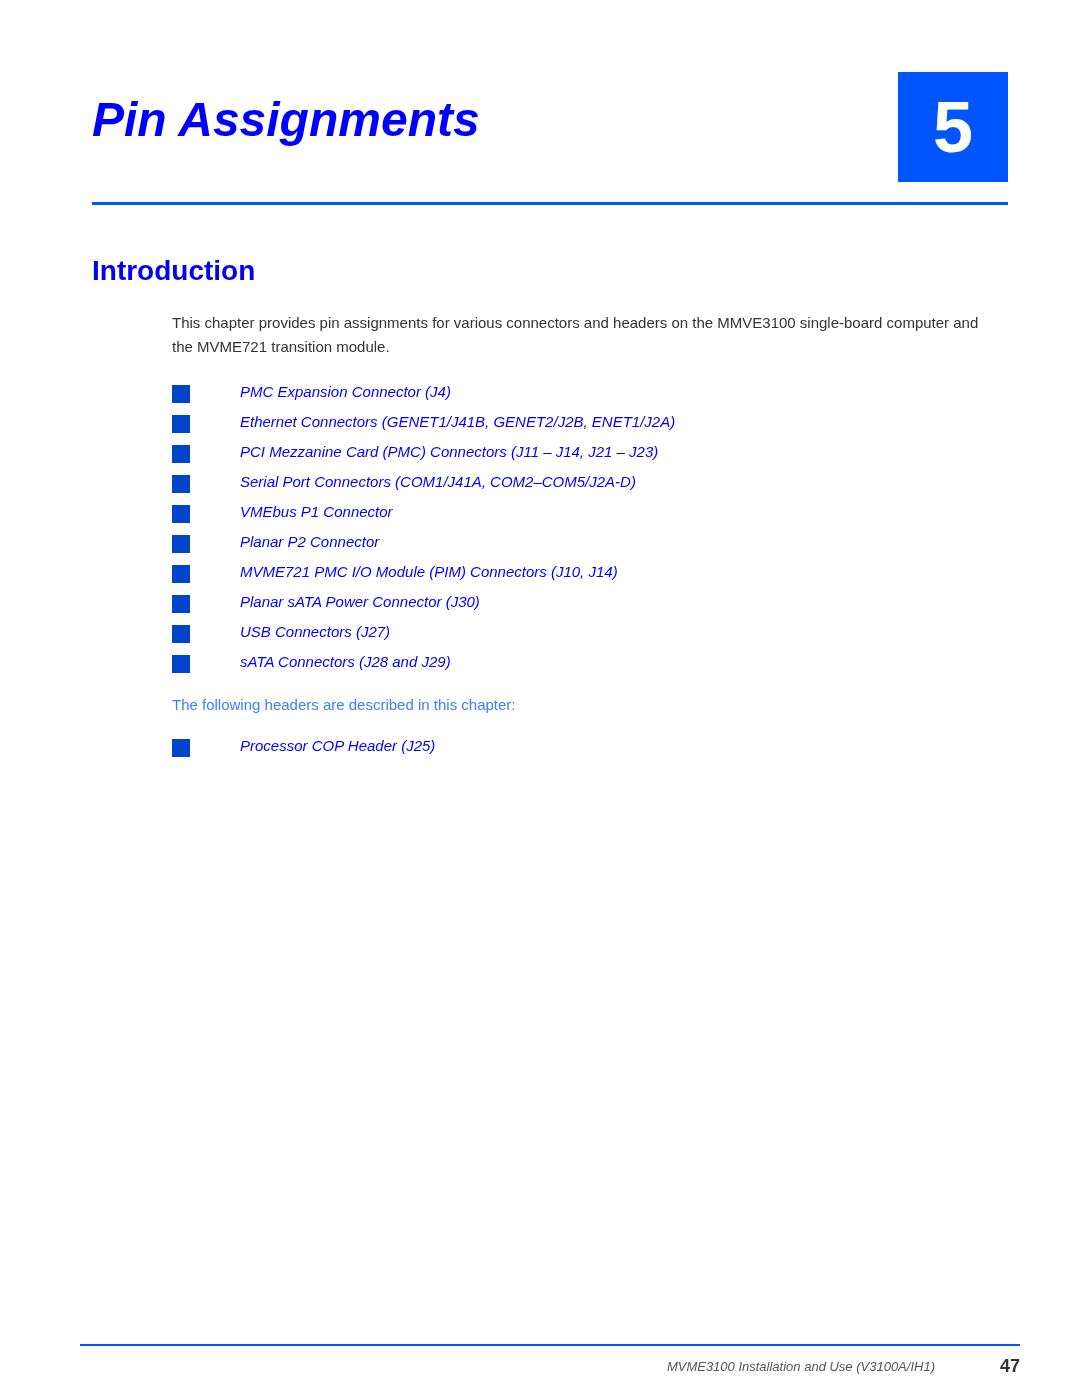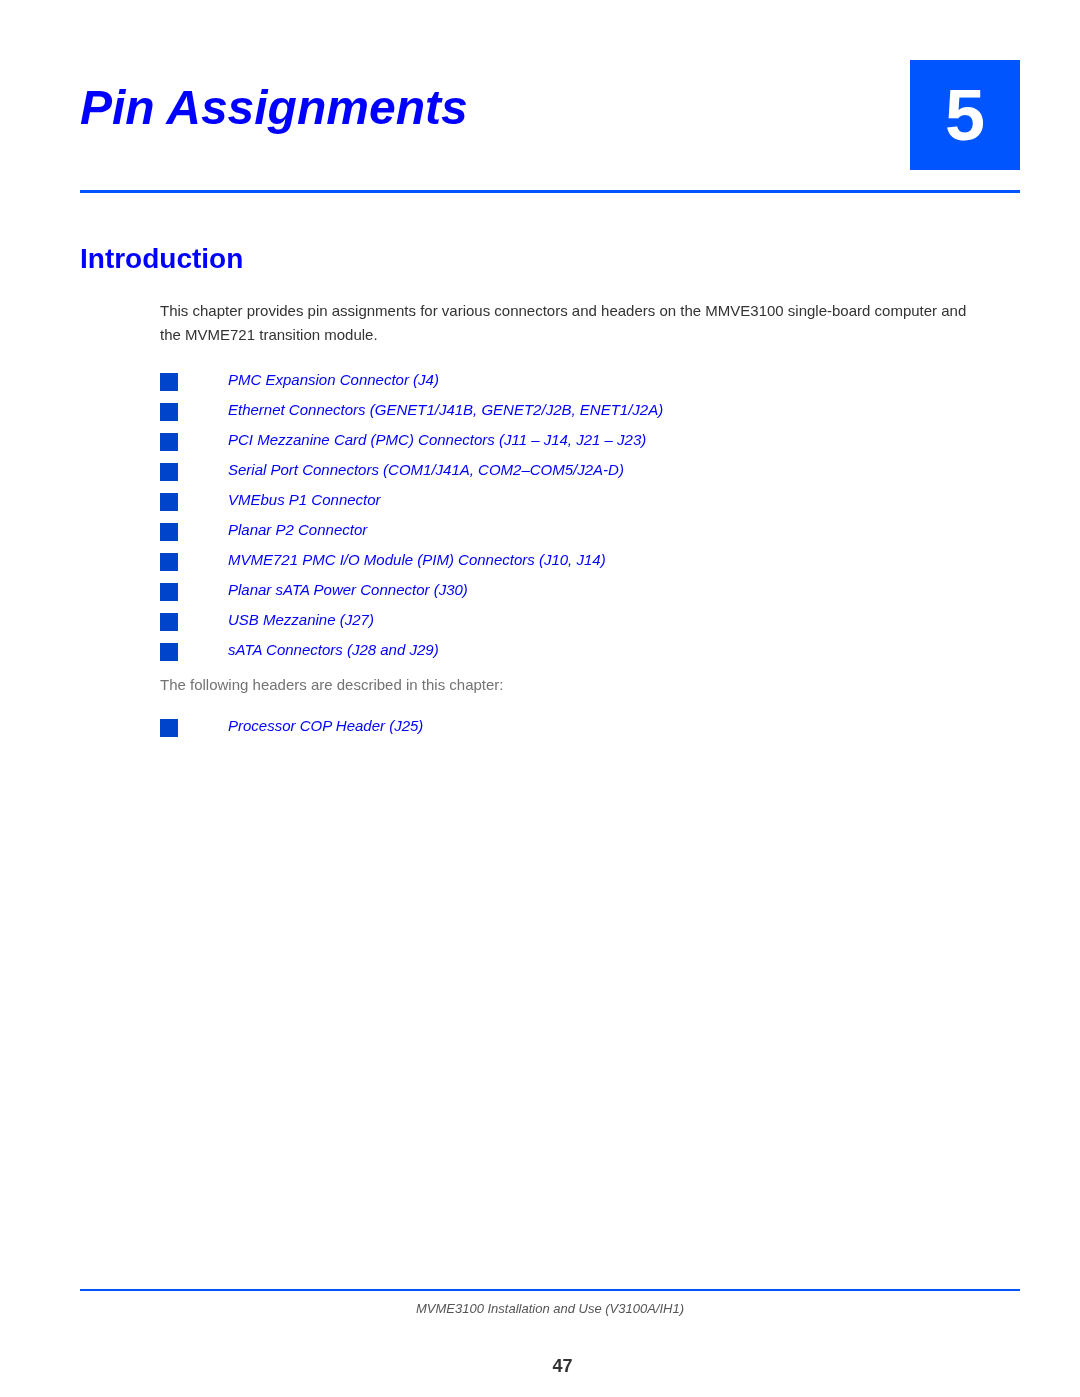--- a/index.html
+++ b/index.html
@@ -14,21 +14,21 @@
       background: #ffffff;
       font-family: Arial, Helvetica, sans-serif;
       position: relative;
     }
 
     .page-container {
       width: 1080px;
       min-height: 1397px;
       background: #ffffff;
       position: relative;
-      padding: 0;
+      padding: 12px;
     }
 
     
     .chapter-header {
       display: flex;
       align-items: flex-start;
       justify-content: space-between;
       padding: 60px 60px 0 80px;
       position: relative;
     }
@@ -115,25 +115,25 @@
     .bullet-link {
       color: #0000ff;
       font-style: italic;
       text-decoration: none;
       cursor: pointer;
       margin-left: 38px;
     }
 
     .section-paragraph {
       font-size: 15px;
-      color: #737373;
+      color: #3b82f6;
       line-height: 1.6;
       margin-left: 80px;
       margin-bottom: 20px;
-      margin-top: 12px;
+      margin-top: 20px;
       max-width: 820px;
     }
 
     
     .page-footer {
       position: absolute;
       bottom: 0;
       left: 0;
       right: 0;
       padding: 0 60px 20px 80px;
@@ -143,21 +143,20 @@
       height: 2px;
       background-color: #0055ff;
       margin-bottom: 10px;
     }
 
     .footer-content {
       display: flex;
       justify-content: flex-end;
       align-items: center;
       gap: 40px;
-      flex-direction: column;
     }
 
     .footer-text {
       font-size: 13px;
       color: #555555;
       font-style: italic;
     }
 
     .footer-page-number {
       font-size: 18px;
@@ -214,21 +213,21 @@
       <li>
         <span class="bullet-icon"></span>
         <a class="bullet-link" href="#">MVME721 PMC I/O Module (PIM) Connectors (J10, J14)</a>
       </li>
       <li>
         <span class="bullet-icon"></span>
         <a class="bullet-link" href="#">Planar sATA Power Connector (J30)</a>
       </li>
       <li>
         <span class="bullet-icon"></span>
-        <a class="bullet-link" href="#">USB Mezzanine (J27)</a>
+        <a class="bullet-link" href="#">USB Connectors (J27)</a>
       </li>
       <li>
         <span class="bullet-icon"></span>
         <a class="bullet-link" href="#">sATA Connectors (J28 and J29)</a>
       </li>
     </ul>
 
     <p class="section-paragraph">The following headers are described in this chapter:</p>
 
     <ul class="bullet-list">

